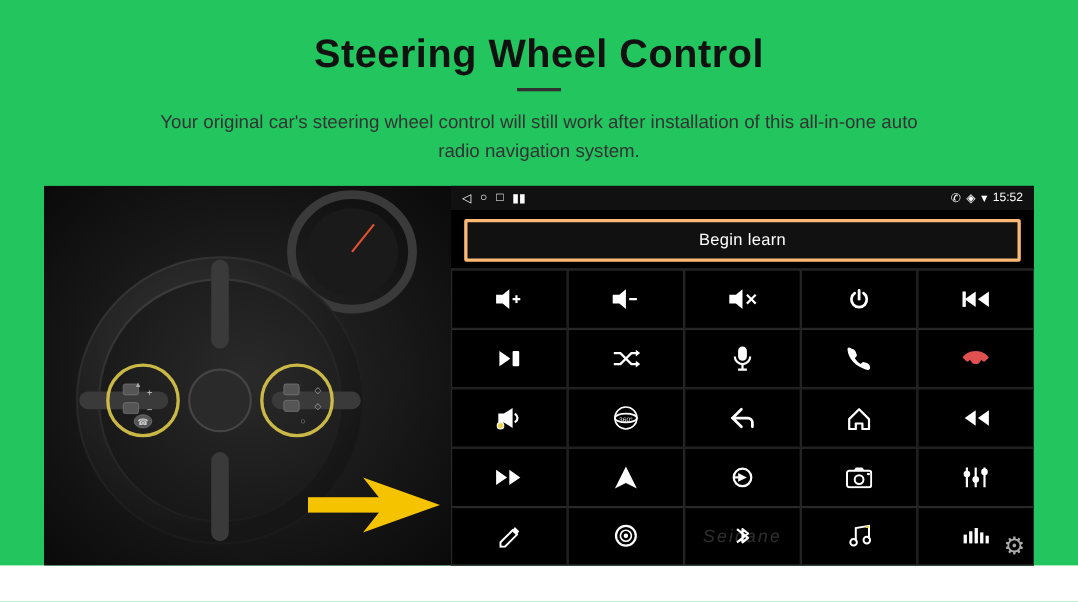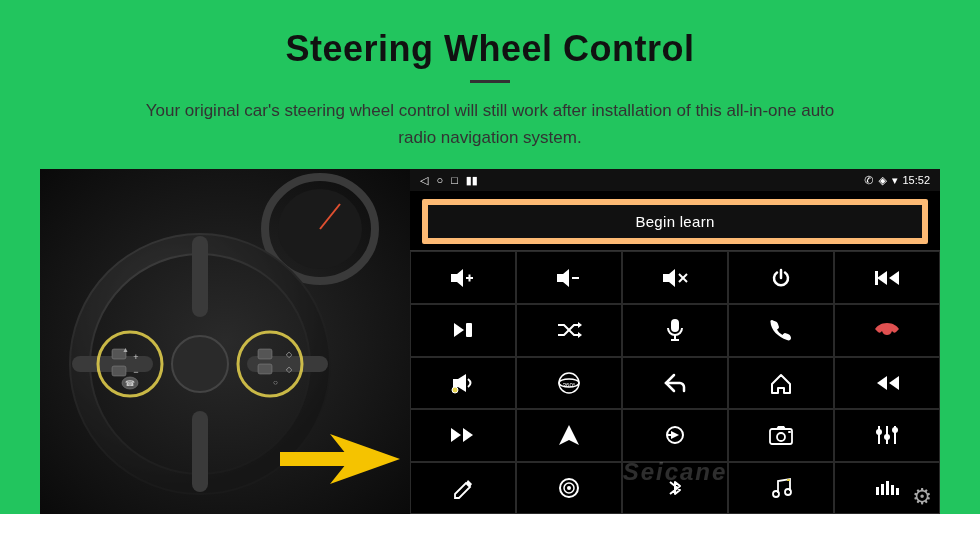--- a/index.html
+++ b/index.html
@@ -78,21 +78,21 @@
     .status-left { display: flex; gap: 8px; align-items: center; }
     .status-right { display: flex; gap: 5px; align-items: center; font-size: 11px; }
     
     .begin-learn-row {
       padding: 8px 12px 6px 12px;
       background: #000;
     }
     .begin-learn-btn {
       width: 100%;
       background: #111;
-      border: 6px solid #fdba74;
+      border: 3px solid #fdba74;
       color: #fff;
       font-size: 15px;
       padding: 8px 0;
       text-align: center;
       cursor: pointer;
       border-radius: 2px;
       letter-spacing: 0.3px;
     }
     
     .controls-grid {
@@ -109,27 +109,27 @@
       align-items: center;
       justify-content: center;
       cursor: pointer;
       color: #fff;
       font-size: 18px;
       transition: background 0.15s;
     }
     
     .watermark {
       position: absolute;
-      bottom: 28px;
+      bottom: 16px;
       left: 50%;
       transform: translateX(-50%);
       color: rgba(255,255,255,0.18);
-      font-size: 24px;
+      font-size: 16px;
       font-style: italic;
-      font-weight: bold;
+      font-weight: normal;
       letter-spacing: 2px;
       pointer-events: none;
       white-space: nowrap;
     }
     
     .gear-corner {
       position: absolute;
       bottom: 4px;
       right: 8px;
       color: #aaa;

